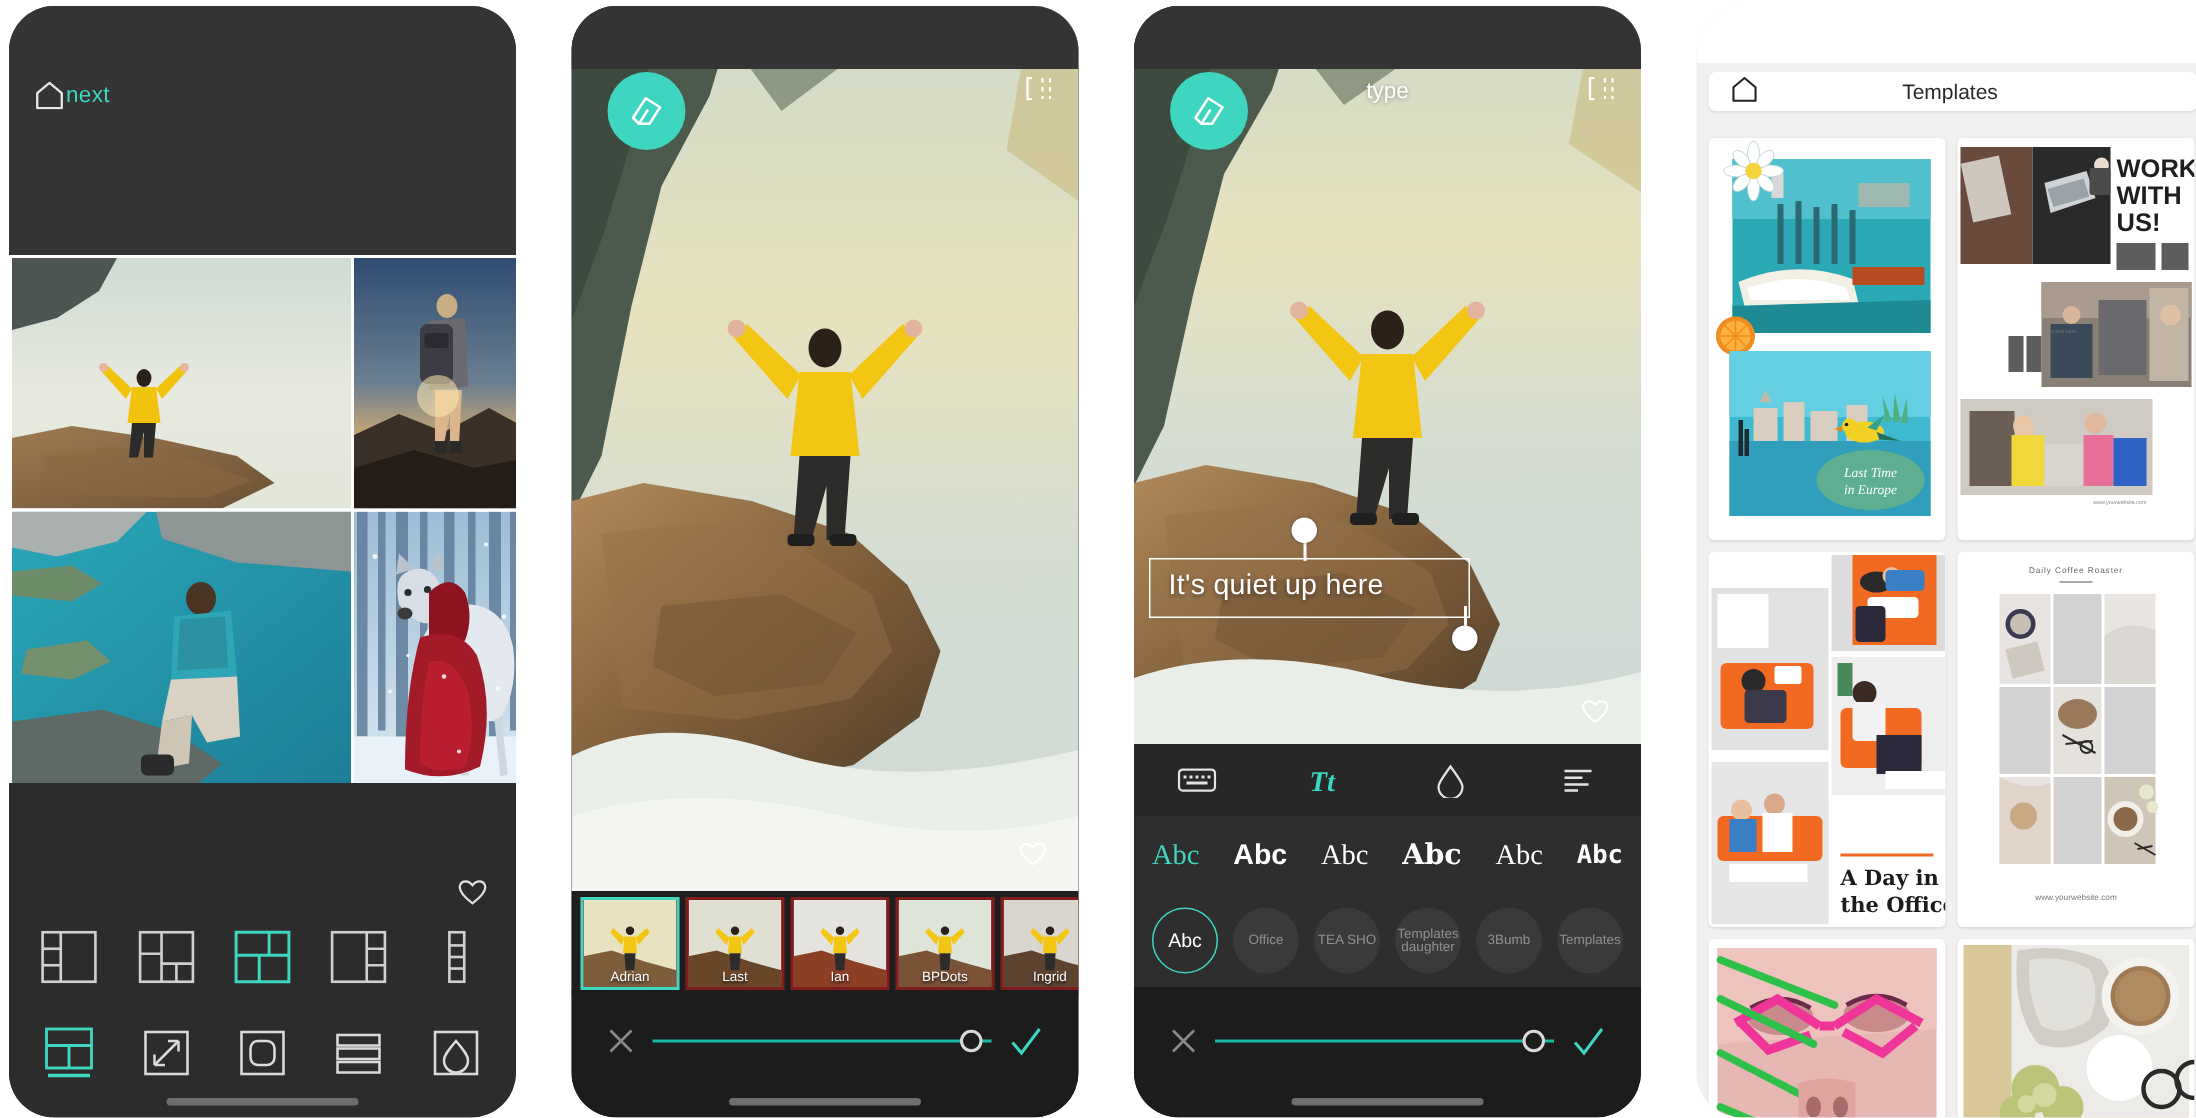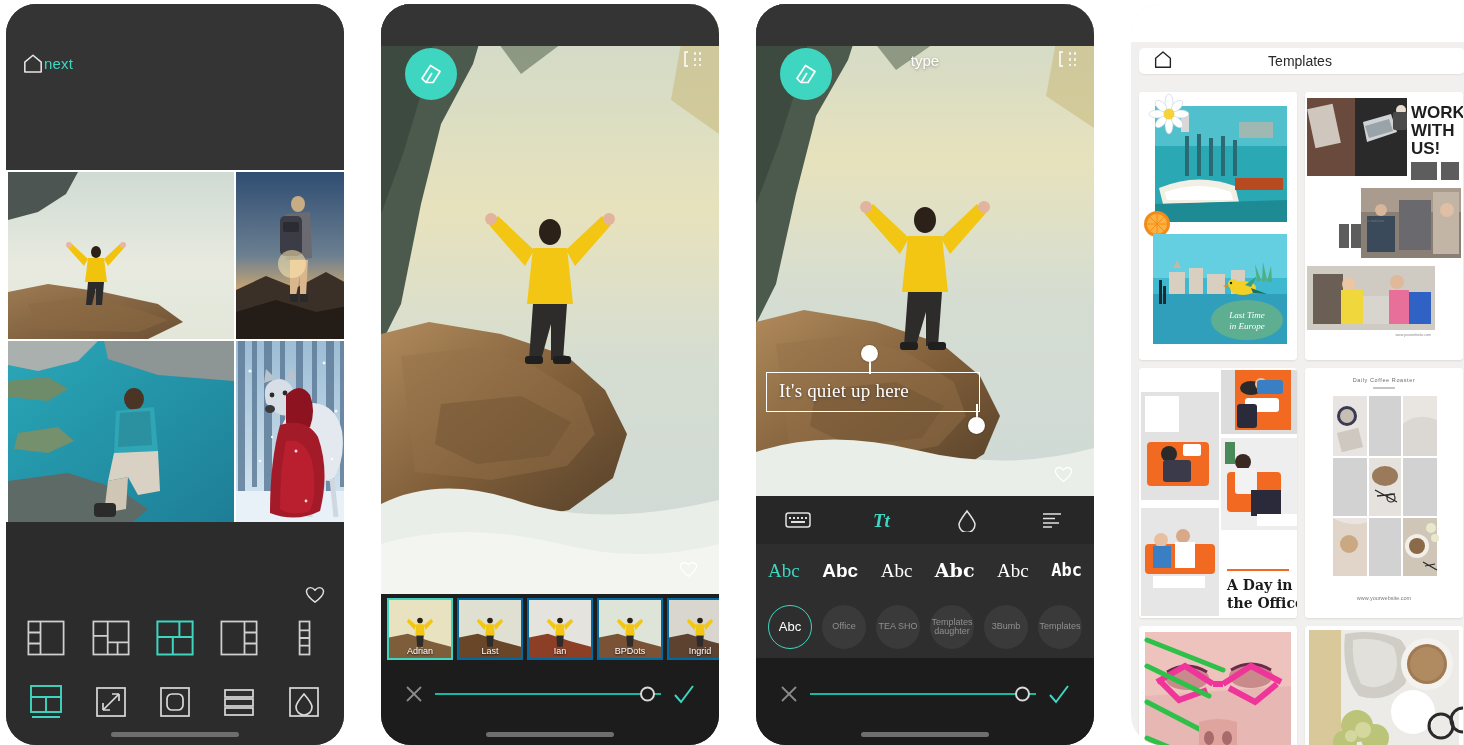--- a/index.html
+++ b/index.html
@@ -120,21 +120,21 @@
   .heart-float {
     position:absolute; right: 20px; top: 555px; z-index: 22;
   }
   .p2-filmstrip {
     position:absolute; left: 0; top: 590px; width: 338px; height: 70px;
     background: #1e1e1e;
     display:flex; gap: 4px; padding: 4px 0 4px 6px; overflow:hidden;
   }
   .thumb {
     position:relative; width: 66px; height: 62px; flex: 0 0 auto;
-    border: 2px solid transparent; overflow:hidden; background:#0369a1;
+    border: 2px solid transparent; overflow:hidden; background:#7f1d1d;
   }
   .thumb.sel { border-color: #3ED6C0; }
   .thumb svg { width:100%; height:100%; display:block; }
   .thumb .tname {
     position:absolute; left:0; bottom: 2px; width:100%; text-align:center;
     font-size: 9px; color:#fff; text-shadow: 0 1px 2px rgba(0,0,0,.8);
   }
   .bottombar {
     position:absolute; left:0; bottom: 0; width: 338px; height: 85px;
     background: #1c1c1c;
@@ -156,21 +156,20 @@
   
   .p3-photo-wrap {
     position:absolute; left:0; top:0; width: 338px; height: 492px; overflow:hidden;
   }
   .p3-photo-wrap svg { display:block; width: 338px; height: 492px; }
   .textbox {
     position:absolute; left: 10px; top: 368px; z-index: 26;
     border: 1.5px solid #ffffff;
     padding: 7px 12px 9px 12px;
     min-width: 214px;
-    font-family: Liberation Serif, serif;
   }
   .textbox .tcontent {
     color:#ffffff; font-size: 19px; letter-spacing: .2px; white-space: nowrap;
     text-shadow: 0 1px 3px rgba(0,0,0,.4);
   }
   .handle {
     position:absolute; width: 17px; height: 17px; border-radius:50%;
     background:#ffffff; z-index: 28; box-shadow: 0 0 2px rgba(0,0,0,.4);
   }
   .handle.h-top { left: 105px; top: 341px; }

